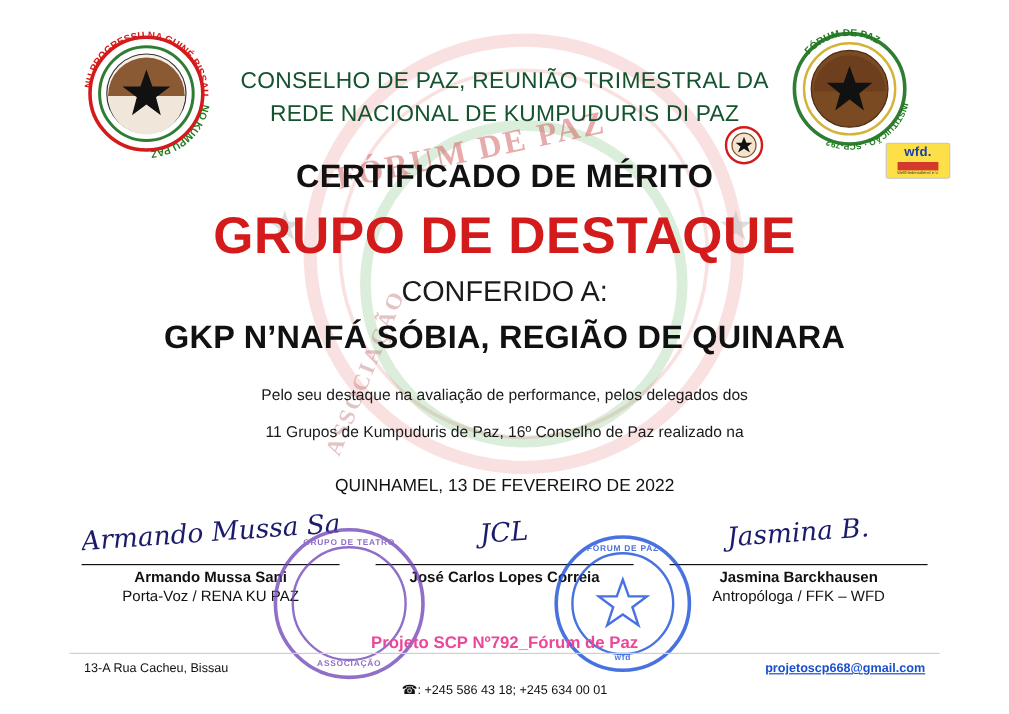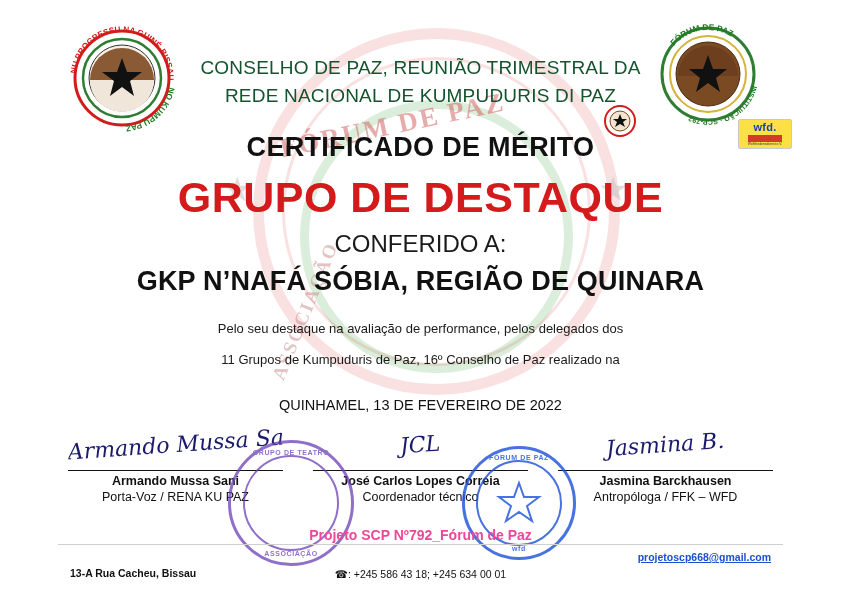--- a/index.html
+++ b/index.html
@@ -288,21 +288,21 @@
     height: 24px;
     z-index: 8;
   }
   .footer-inner {
     position: relative;
     width: 841px;
     height: 24px;
     font-size: 10.5px;
     color: #111111;
   }
-  .footer-left { position: absolute; left: 70px; top: 19px; font-weight: bold; }
+  .footer-left { position: absolute; left: 70px; top: 3px; }
   .footer-center { position: absolute; left: 0; width: 841px; text-align: center; top: 20px; }
   .footer-right {
     position: absolute;
     right: 70px;
     top: 3px;
     color: #1a4fd0;
     text-decoration: underline;
     font-weight: bold;
   }
   .divider {
@@ -399,21 +399,20 @@
     <div class="sig-col">
       <div class="sig-script">Armando Mussa Sani</div>
       <div class="sig-line"></div>
       <div class="sig-name">Armando Mussa Sani</div>
       <div class="sig-role">Porta-Voz / RENA KU PAZ</div>
     </div>
     <div class="sig-col">
       <div class="sig-script">JCL</div>
       <div class="sig-line"></div>
       <div class="sig-name">José Carlos Lopes Correia</div>
-      <div class="sig-role">Coordenador técnico</div>
     </div>
     <div class="sig-col">
       <div class="sig-script">Jasmina B.</div>
       <div class="sig-line"></div>
       <div class="sig-name">Jasmina Barckhausen</div>
       <div class="sig-role">Antropóloga / FFK – WFD</div>
     </div>
   </div>
 
   <div class="seal seal-purple">

